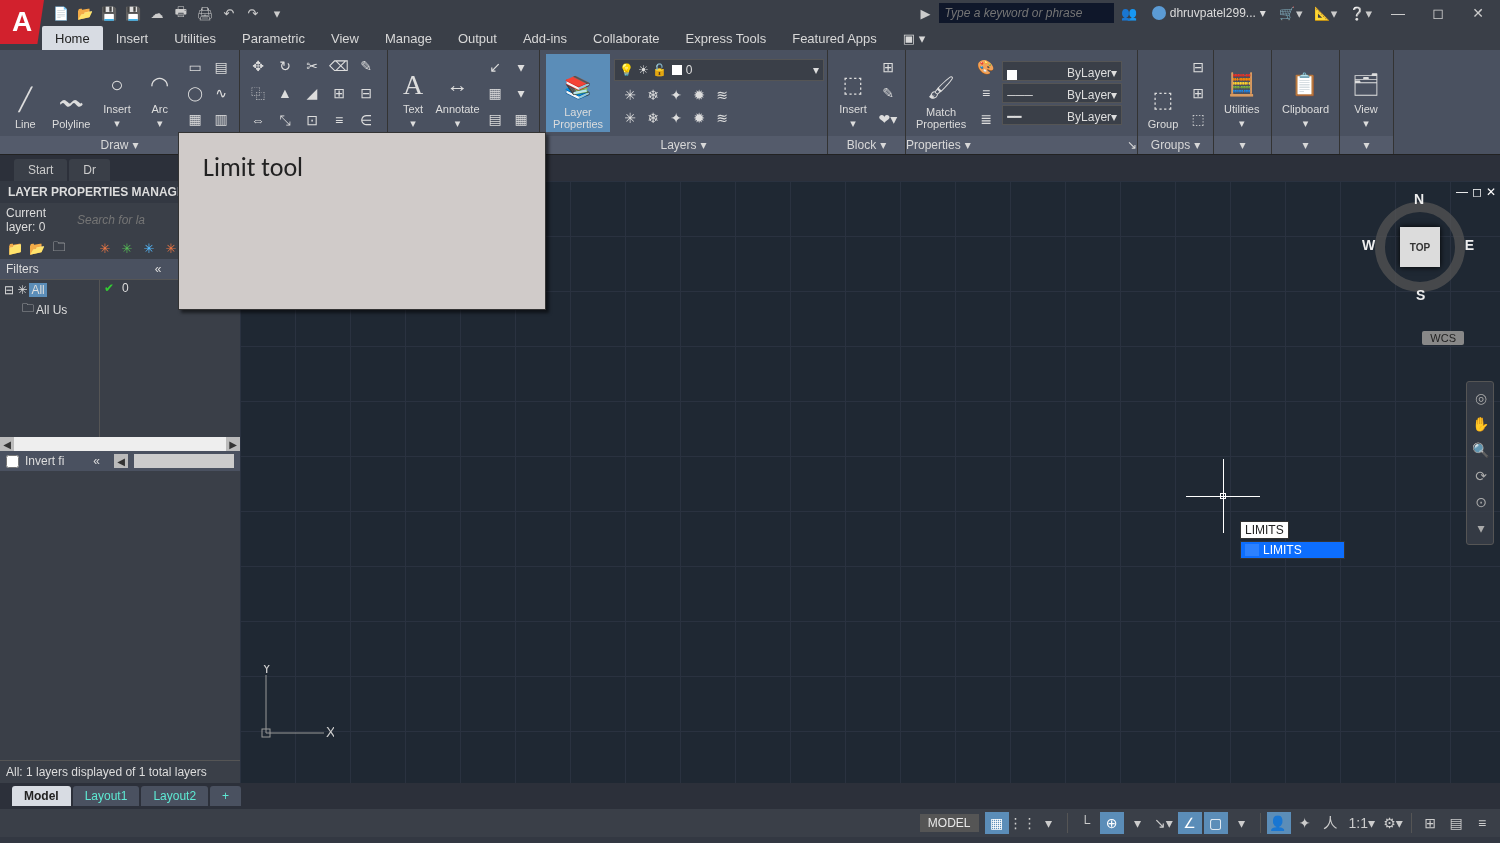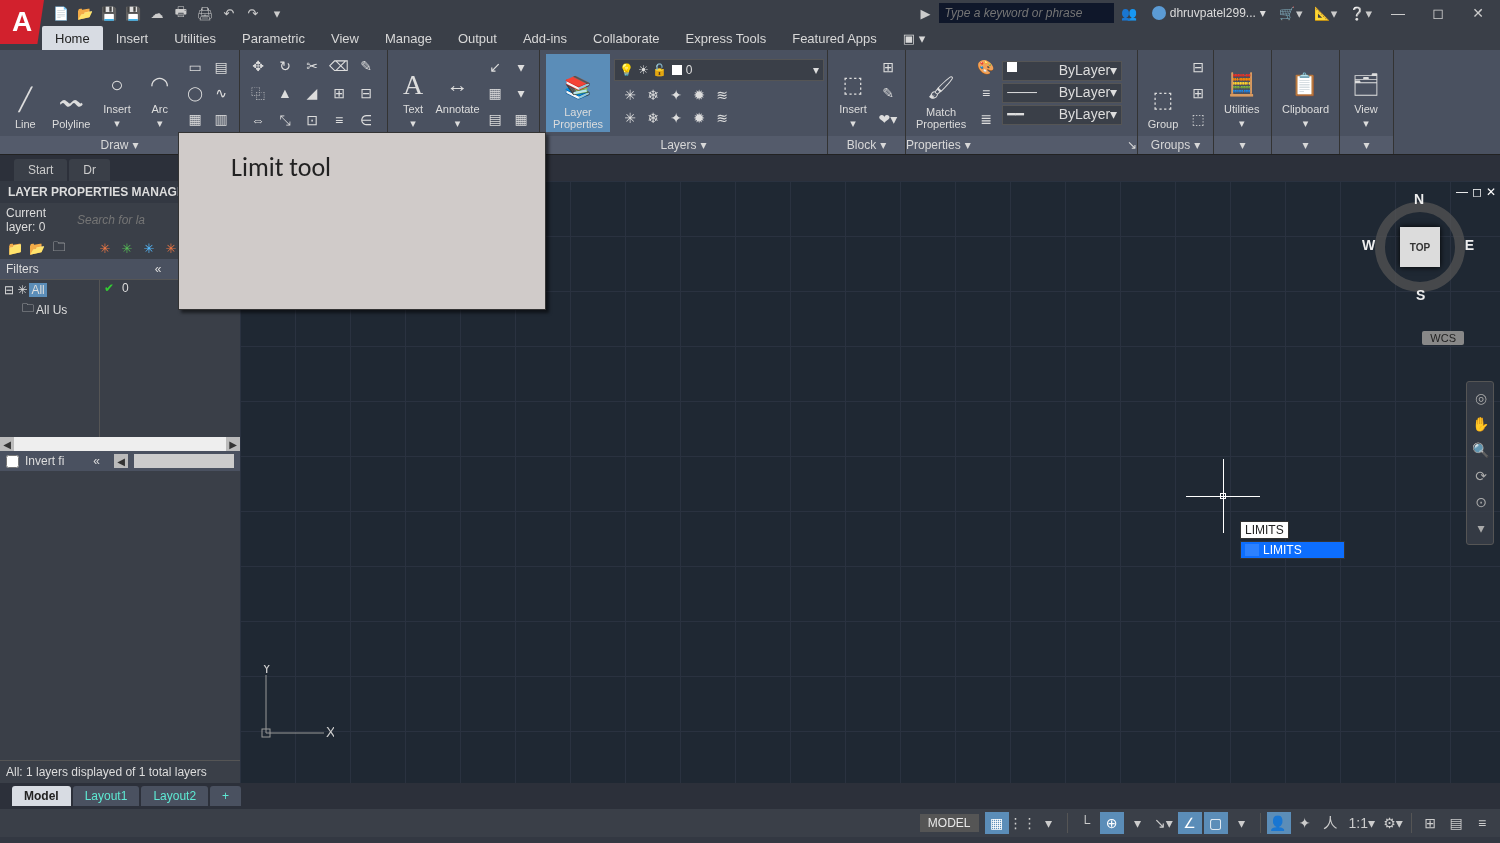--- a/index.html
+++ b/index.html
@@ -28,21 +28,21 @@
 .panel { border-right: 1px solid #333; display: flex; flex-direction: column; }
 .panel-body { flex: 1; display: flex; align-items: center; padding: 4px 6px; gap: 4px; }
 .panel-title { height: 20px; background: #545b6b; color: #d8d8d8; font-size: 12px; text-align: center; display: flex; align-items: center; justify-content: center; gap: 4px; }
 .big-btn { display: flex; flex-direction: column; align-items: center; justify-content: flex-end; gap: 2px; padding: 2px 4px; min-width: 38px; height: 78px; color: #ddd; font-size: 11px; cursor: pointer; }
 .big-btn .icon { width: 32px; height: 32px; display: flex; align-items: center; justify-content: center; font-size: 22px; color: #ddd; }
 .big-btn.highlight { background: #5b8db8; }
 .small-grid { display: grid; grid-template-columns: repeat(2, 24px); grid-auto-rows: 24px; gap: 2px; }
 .small-btn { width: 24px; height: 24px; display: flex; align-items: center; justify-content: center; color: #ddd; font-size: 14px; cursor: pointer; }
 .layer-icons { display: grid; grid-template-columns: repeat(5, 22px); grid-auto-rows: 22px; gap: 1px; margin-left: 4px; }
 .layer-combo { height: 22px; background: #3a3f48; border: 1px solid #555; display: flex; align-items: center; padding: 0 4px; width: 210px; color: #ddd; font-size: 12px; gap: 4px; }
-.prop-combo { height: 20px; background: #3a3f48; border: 1px solid #555; display: flex; align-items: flex-start; padding: 0 4px; color: #ddd; font-size: 14px; width: 120px; justify-content: flex-end; }
+.prop-combo { height: 20px; background: #3a3f48; border: 1px solid #555; display: flex; align-items: flex-end; padding: 0 4px; color: #ddd; font-size: 12px; width: 120px; justify-content: flex-end; }
 .prop-stack { display: flex; flex-direction: column; gap: 2px; }
 
 
 .filetabs { height: 26px; background: #2c303a; display: flex; align-items: flex-end; padding-left: 6px; gap: 2px; }
 .file-tab { padding: 4px 14px; background: #3a3f48; color: #ccc; font-size: 12px; border-radius: 3px 3px 0 0; }
 
 
 .main { display: flex; height: 602px; }
 .layer-panel { width: 240px; background: #3a3f48; color: #ddd; display: flex; flex-direction: column; }
 .lp-title { padding: 4px 8px; font-size: 12px; font-weight: bold; background: #333842; }
@@ -74,21 +74,21 @@
 .crosshair .h { position: absolute; width: 74px; height: 1px; background: #fff; top: 0; left: -37px; }
 .crosshair .v { position: absolute; width: 1px; height: 74px; background: #fff; top: -37px; left: 0; }
 .crosshair .box { position: absolute; width: 6px; height: 6px; border: 1px solid #fff; top: -3px; left: -3px; }
 .dyn-input { position: absolute; left: 1000px; top: 340px; background: #fff; color: #222; font-size: 12px; padding: 1px 4px; border: 1px solid #333; }
 .autocomplete { position: absolute; left: 1000px; top: 360px; background: #0d6efd; color: #fff; font-size: 12px; padding: 1px 4px; width: 105px; display: flex; align-items: center; gap: 4px; border: 1px solid #333; }
 .ac-icon { width: 14px; height: 12px; background: #fff2; display: inline-block; }
 .win-min { position: absolute; right: 4px; top: 4px; display: flex; gap: 4px; color: #fff; font-size: 12px; }
 
 
 .overlay-tooltip { position: absolute; left: 178px; top: 132px; width: 368px; height: 178px; background: #d0cbc9; border: 1px solid #333; box-shadow: 3px 3px 3px #0008; padding: 18px 24px; z-index: 50; }
-.overlay-tooltip .label { font-size: 26px; color: #222; font-family: Calibri, sans-serif; margin-left: 28px; }
+.overlay-tooltip .label { font-size: 26px; color: #222; font-family: Calibri, sans-serif; }
 
 
 .layout-tabs { height: 26px; background: #2c303a; display: flex; align-items: center; padding-left: 12px; gap: 2px; }
 .layout-tab { padding: 3px 12px; background: #4a5160; color: #5eead4; font-size: 12px; border-radius: 3px 3px 0 0; }
 .layout-tab.active { background: #d8dce3; color: #222; font-weight: bold; }
 
 
 .statusbar { height: 28px; background: #3a3f48; display: flex; align-items: center; padding: 0 6px; gap: 2px; }
 .status-right { margin-left: auto; display: flex; align-items: center; gap: 2px; }
 .status-btn { width: 24px; height: 22px; color: #ccc; font-size: 14px; display: flex; align-items: center; justify-content: center; }

